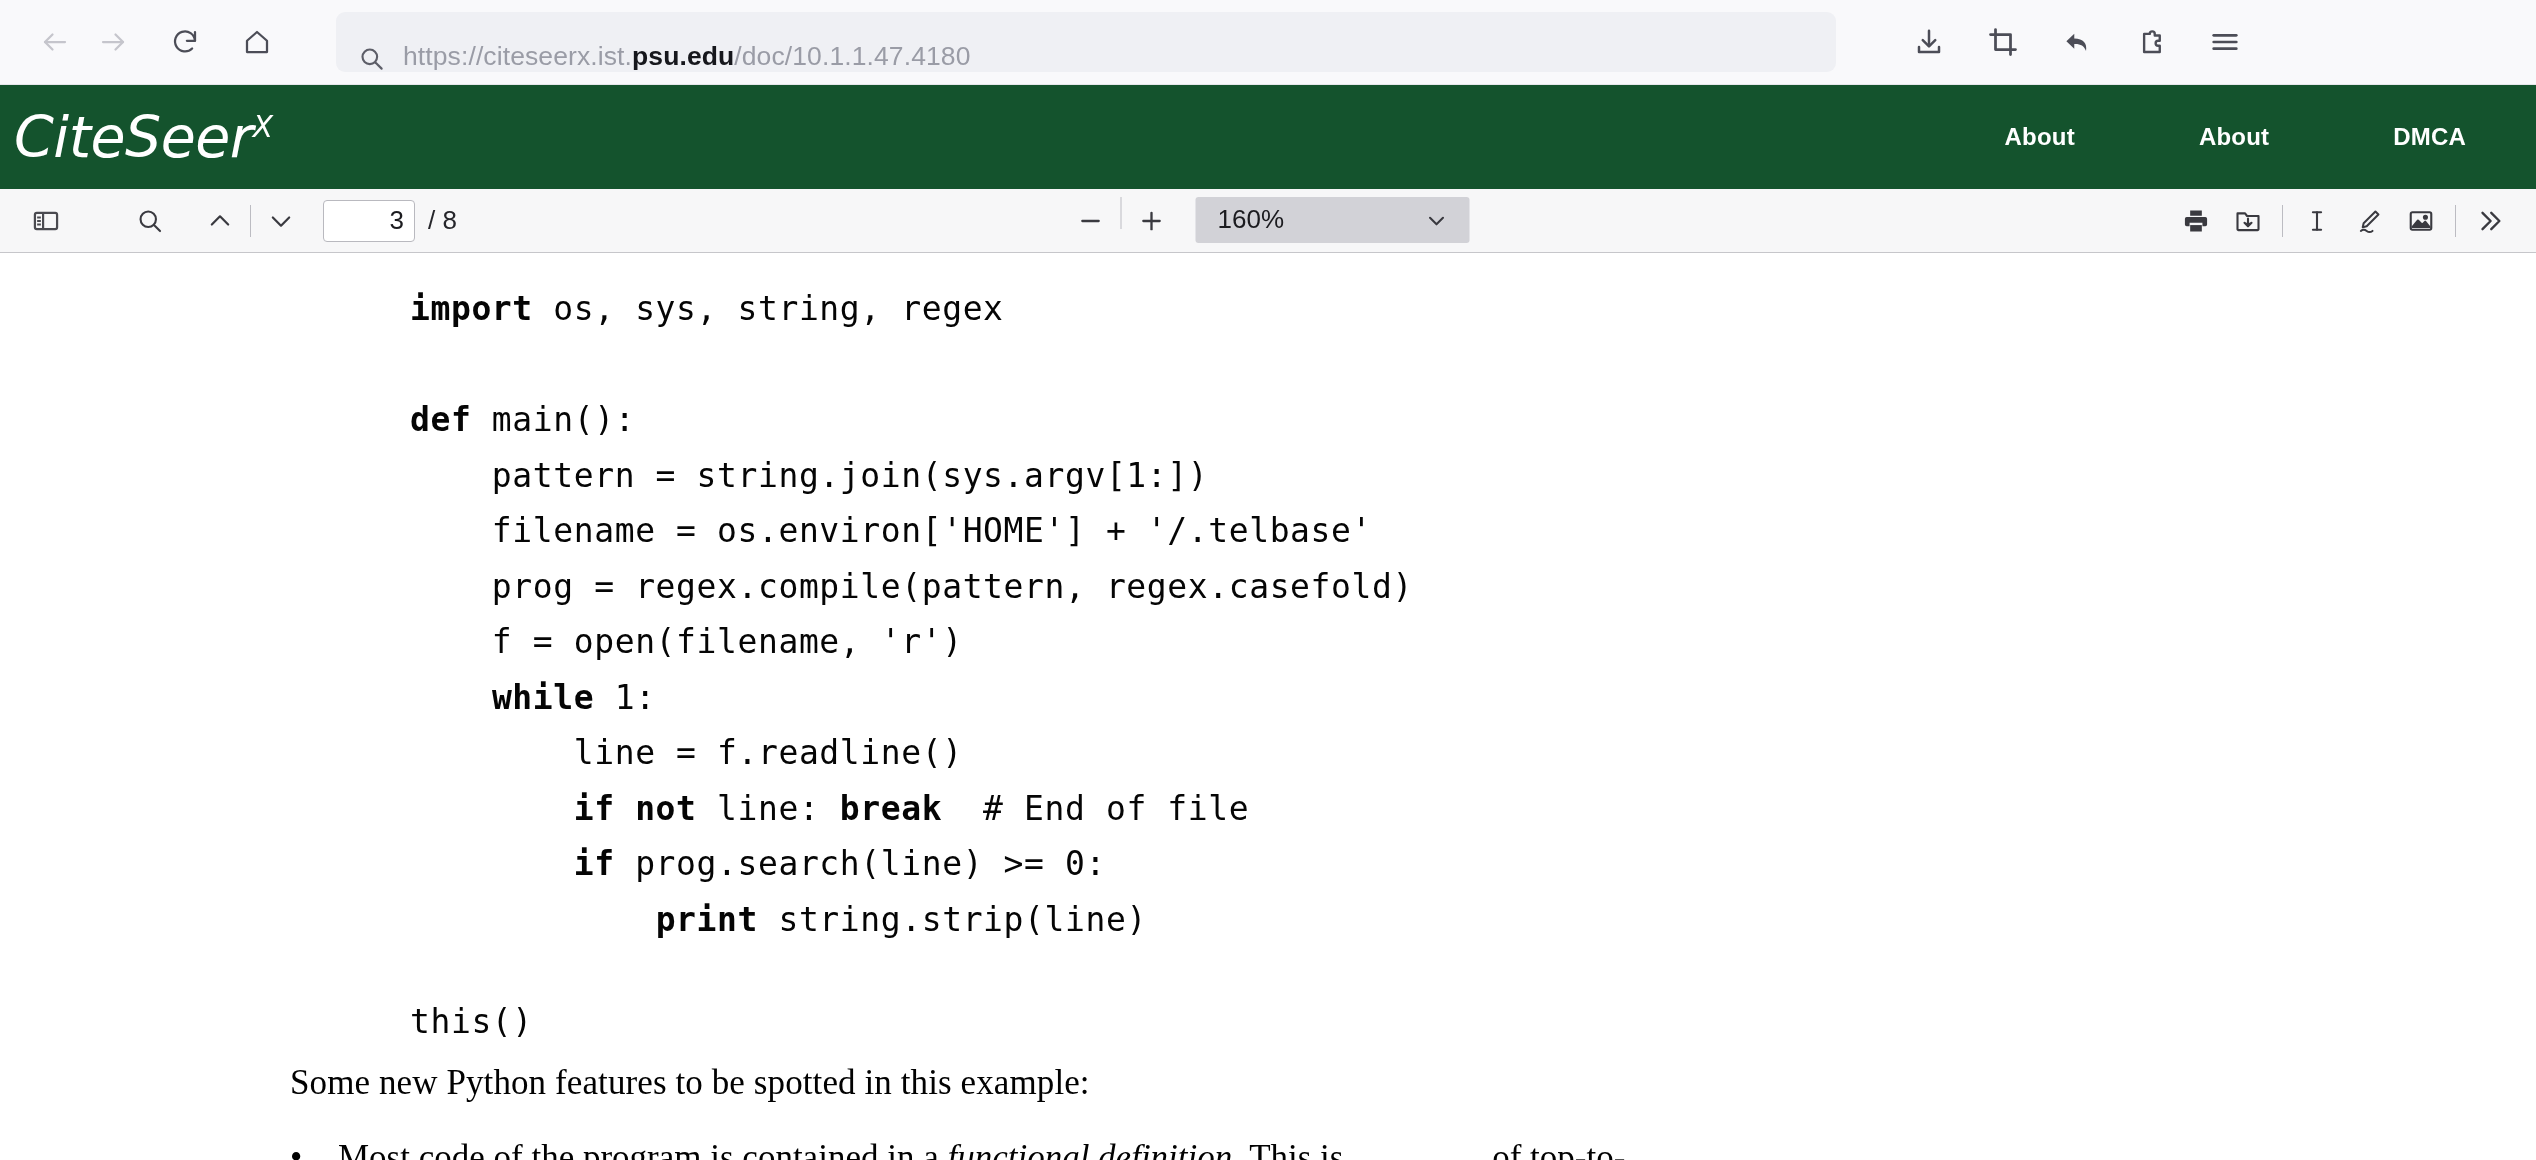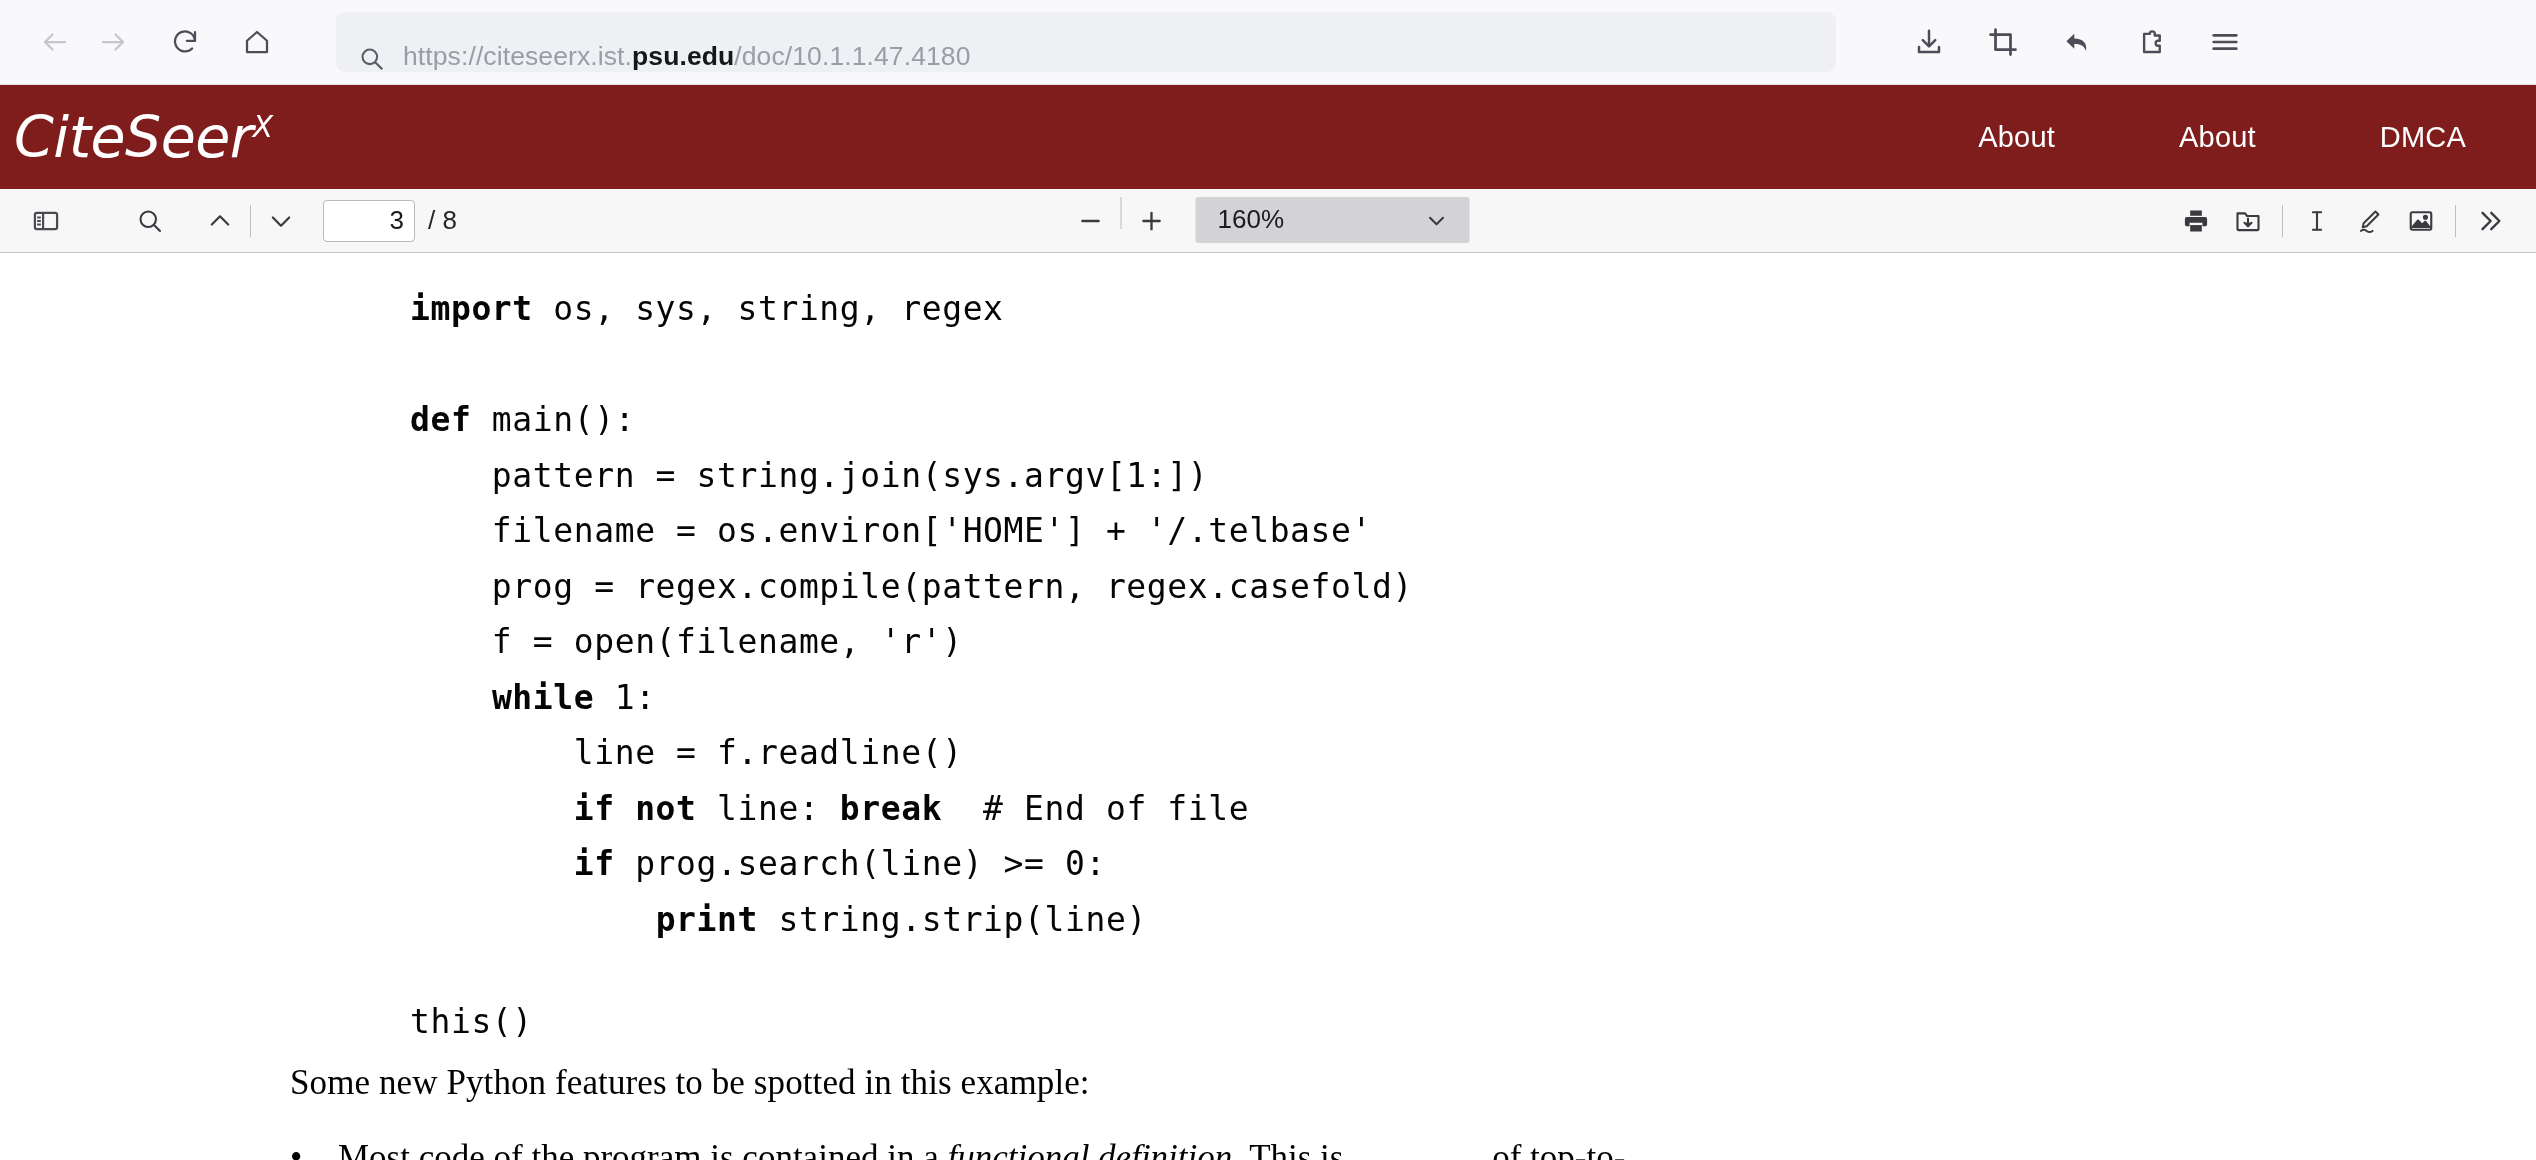--- a/index.html
+++ b/index.html
@@ -49,21 +49,21 @@
     overflow: hidden;
   }
   #url-text .domain { color: #16171c; font-weight: 700; }
   #url-text .scheme, #url-text .path { color: #9a9ca6; }
 
   #chrome-right { display: flex; align-items: center; gap: 16px; }
 
   
   #site-header {
     height: 104px;
-    background: #7f1d1d;
+    background: #14532d;
     display: flex;
     align-items: center;
     justify-content: space-between;
     padding: 0 8px 0 10px;
   }
   #site-logo {
     color: #ffffff;
     font-family: "DejaVu Sans", sans-serif;
     font-style: italic;
     font-size: 57px;
@@ -75,22 +75,22 @@
   #site-logo sup {
     font-size: 0.52em;
     font-style: italic;
     vertical-align: super;
     line-height: 0;
   }
   #site-nav { display: flex; align-items: center; }
   #site-nav a {
     color: #ffffff;
     text-decoration: none;
-    font-size: 29px;
-    font-weight: 400;
+    font-size: 24px;
+    font-weight: 700;
     padding: 0 62px;
     letter-spacing: 0.2px;
   }
 
   
   #pdf-toolbar {
     height: 64px;
     background: #f7f7f8;
     border-bottom: 1px solid #c6c6ca;
     display: flex;

